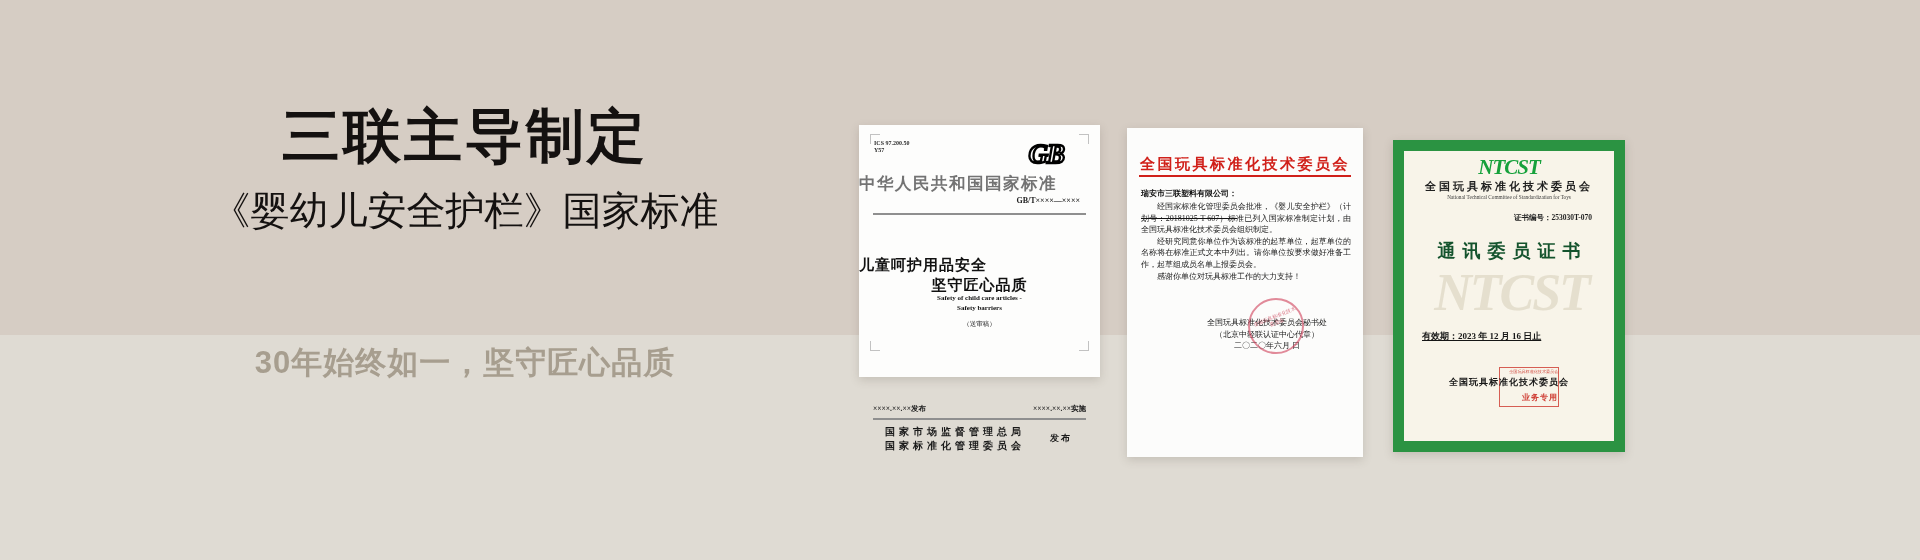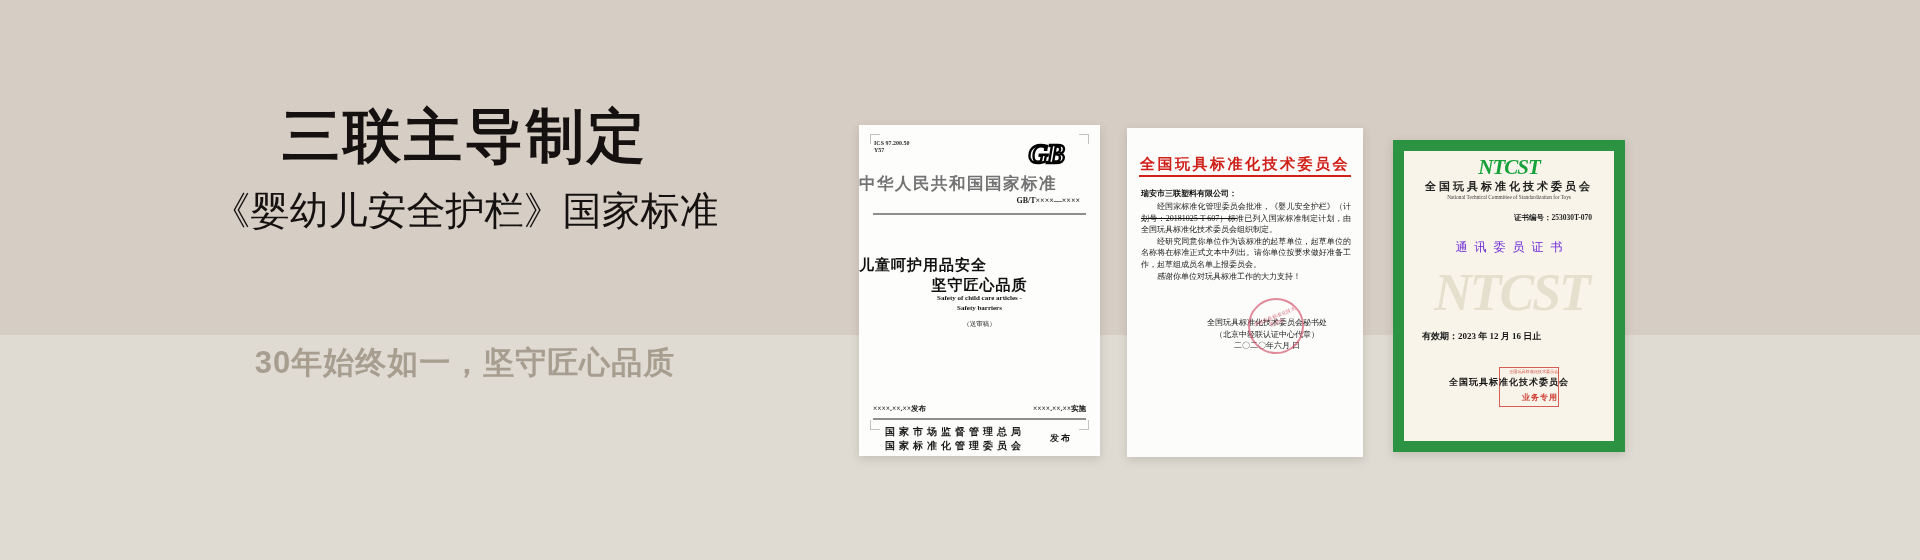--- a/index.html
+++ b/index.html
@@ -12,21 +12,21 @@
   .hero{position:absolute;left:205px;top:104px;width:520px;text-align:center;z-index:3;}
   .hero-title{font-size:58px;font-weight:900;color:#141110;letter-spacing:3px;line-height:1.1;}
   .hero-sub{font-size:39px;font-weight:400;color:#141110;letter-spacing:0px;margin-top:16px;white-space:nowrap;}
   .hero-tagline{position:absolute;left:205px;top:342px;width:520px;text-align:center;
     font-size:31px;font-weight:700;color:#a79e8f;letter-spacing:1px;z-index:3;}
 
   .doc{position:absolute;background:#fdfdfc;box-shadow:0 3px 9px rgba(90,80,68,.20);z-index:2;}
   .serif{font-family:"Liberation Serif","DejaVu Serif",serif;}
 
   
-  .doc-gb{left:859px;top:125px;width:241px;height:331px;}
+  .doc-gb{left:859px;top:125px;width:241px;height:252px;}
   .crop{position:absolute;width:9px;height:9px;border:0 solid #c2c2c2;}
   .crop.tl{left:11px;top:9px;border-left-width:1px;border-top-width:1px;}
   .crop.tr{right:11px;top:9px;border-right-width:1px;border-top-width:1px;}
   .crop.bl{left:11px;bottom:26px;border-left-width:1px;border-bottom-width:1px;}
   .crop.br{right:11px;bottom:26px;border-right-width:1px;border-bottom-width:1px;}
   .gb-ics{position:absolute;left:15px;top:15px;font-size:6px;line-height:7px;color:#2b2b2b;font-weight:700;}
   .gb-logo{position:absolute;right:36px;top:14px;font-size:27px;font-weight:900;font-style:italic;
     letter-spacing:-1px;color:#fff;-webkit-text-stroke:2.4px #000;text-shadow:0 0 1px #000;}
   .gb-title{position:absolute;left:0;top:48px;width:100%;text-align:left;font-size:16.5px;
     font-weight:700;color:#737373;letter-spacing:1.5px;white-space:nowrap;}
@@ -65,28 +65,28 @@
   .doc-cert{left:1393px;top:140px;width:232px;height:312px;background:#2b9342;box-shadow:0 3px 9px rgba(90,80,68,.22);
     position:absolute;z-index:2;}
   .cert-inner{position:absolute;left:11px;top:11px;right:11px;bottom:11px;background:#f8f4e9;overflow:hidden;}
   .nt-logo{position:absolute;left:0;top:4px;width:100%;text-align:center;font-size:21px;font-weight:900;
     font-style:italic;color:#16a13b;letter-spacing:-1px;}
   .nt-org{position:absolute;left:0;top:28px;width:100%;text-align:center;font-size:11px;font-weight:700;
     color:#1f1f1f;letter-spacing:3px;white-space:nowrap;}
   .nt-org-en{position:absolute;left:0;top:43px;width:100%;text-align:center;font-size:6px;
     transform:scale(.88);color:#3c3c3c;white-space:nowrap;}
   .nt-no{position:absolute;right:22px;top:62px;font-size:7.5px;font-weight:700;color:#1f1f1f;}
-  .nt-title{position:absolute;left:0;top:88px;width:100%;text-align:center;font-size:12px;font-weight:400;
-    color:#6d28d9;letter-spacing:7px;text-indent:7px;}
+  .nt-title{position:absolute;left:0;top:88px;width:100%;text-align:center;font-size:18px;font-weight:700;
+    color:#14532d;letter-spacing:7px;text-indent:7px;}
   .nt-watermark{position:absolute;left:-8px;top:112px;width:110%;text-align:center;font-size:52px;font-weight:900;
     font-style:italic;color:rgba(186,176,146,.30);letter-spacing:-2px;z-index:0;}
   .nt-body{position:absolute;left:16px;right:14px;top:131px;font-size:9px;font-weight:700;line-height:15px;
     color:#161616;text-indent:1.5em;z-index:1;}
   .nt-name{font-size:11px;letter-spacing:1px;}
-  .nt-valid{position:absolute;left:18px;top:179px;font-size:9px;font-weight:700;color:#161616;z-index:1;}
+  .nt-valid{position:absolute;left:18px;top:179px;font-size:9px;font-weight:700;color:#161616;z-index:1;text-decoration:underline;}
   .nt-stampbox{position:absolute;left:95px;top:216px;width:58px;height:38px;border:1.5px solid rgba(205,55,45,.8);z-index:2;}
   .nt-stampbox .sb-top{position:absolute;left:0;top:1px;width:100%;text-align:center;font-size:6px;
     transform:scale(.68);transform-origin:center top;color:rgba(205,55,45,.9);white-space:nowrap;}
   .nt-stampbox .sb-bottom{position:absolute;left:0;bottom:3px;width:100%;text-align:right;font-size:8px;
     font-weight:700;color:rgba(205,55,45,.95);letter-spacing:1px;}
   .nt-issuer{position:absolute;left:0;top:225px;width:100%;text-align:center;font-size:9px;font-weight:700;
     color:#161616;letter-spacing:1px;z-index:3;white-space:nowrap;}
 </style>
 </head>
 <body>

